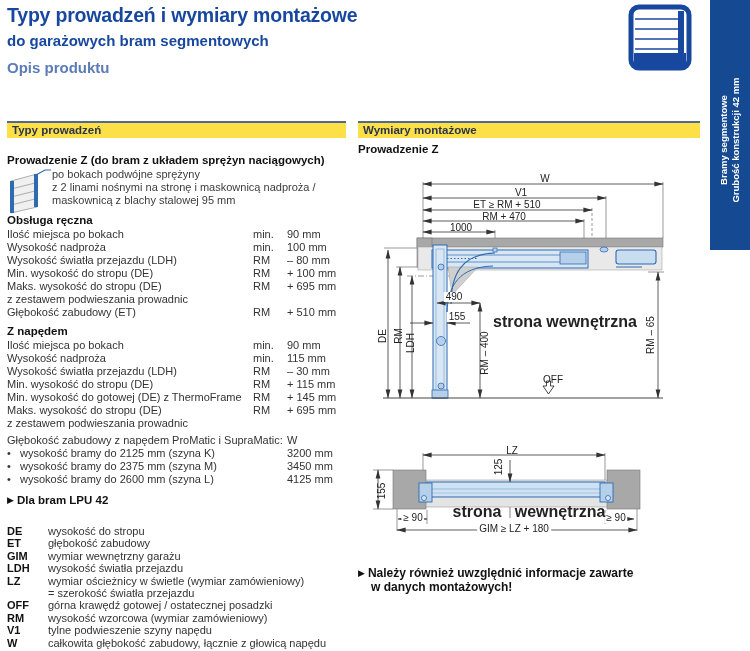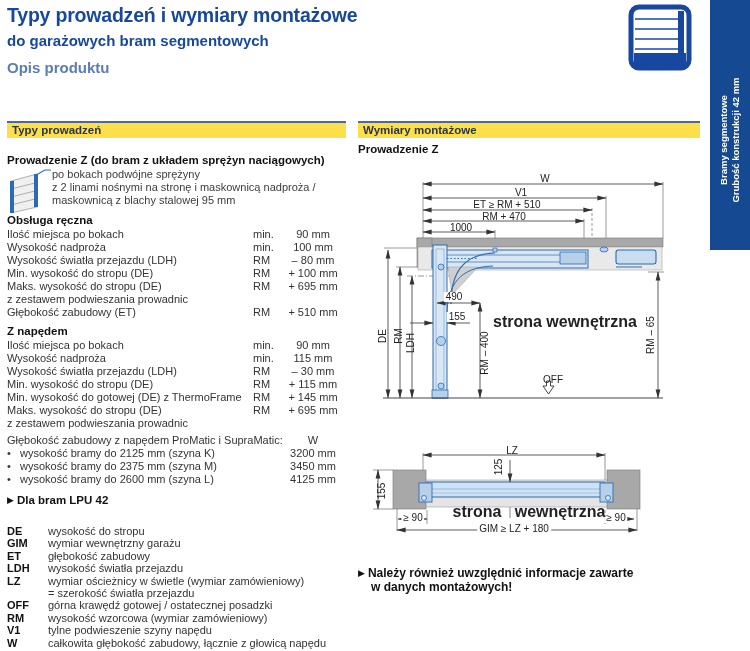--- a/index.html
+++ b/index.html
@@ -29,21 +29,21 @@
   .subhead-left{left:7px;top:154px;}
   .subhead-right{left:358px;top:143px;}
   
   .intro-text{left:52px;top:168px;font-size:11px;line-height:13px;color:#3c3c3c;width:290px;}
   
   .tblock{left:7px;width:332px;}
   .theading{font-size:11.5px;font-weight:bold;color:#111;line-height:14px;}
   .trow{display:flex;font-size:11px;line-height:13px;color:#333;}
   .trow .lab{flex:1;}
   .trow .ref{width:34px;}
-  .trow .val{width:52px;text-align:center;}
+  .trow .val{width:52px;text-align:left;}
   .trow .bullet{width:13px;}
   .lpu-note{left:7px;top:494px;font-size:11.5px;font-weight:bold;color:#111;}
   .arrow-glyph{font-size:9px;vertical-align:1px;margin-right:3px;}
   
   .legend{left:7px;top:525px;width:336px;}
   .lrow{display:flex;font-size:11px;line-height:12.4px;color:#333;}
   .lrow .abbr{width:41px;font-weight:bold;color:#111;}
   .lrow .ltext{flex:1;}
   
   .dimlabel{position:absolute;font-size:10px;line-height:10px;color:#222;white-space:nowrap;transform:translateX(-50%);}
@@ -203,26 +203,26 @@
 <div class="abs lpu-note">
   <span class="arrow-glyph">▶</span><span>Dla bram LPU 42</span>
 </div>
 
 <div class="abs legend">
   <div class="lrow">
       <span class="abbr">DE</span>
       <span class="ltext">wysokość do stropu</span>
     </div>
   <div class="lrow">
+      <span class="abbr">ET</span>
+      <span class="ltext">głębokość zabudowy</span>
+    </div>
+  <div class="lrow">
       <span class="abbr">GIM</span>
       <span class="ltext">wymiar wewnętrzny garażu</span>
-    </div>
-  <div class="lrow">
-      <span class="abbr">ET</span>
-      <span class="ltext">głębokość zabudowy</span>
     </div>
   <div class="lrow">
       <span class="abbr">LDH</span>
       <span class="ltext">wysokość światła przejazdu</span>
     </div>
   <div class="lrow">
       <span class="abbr">LZ</span>
       <span class="ltext">wymiar ościeżnicy w świetle (wymiar zamówieniowy)</span>
     </div>
   <div class="lrow">

